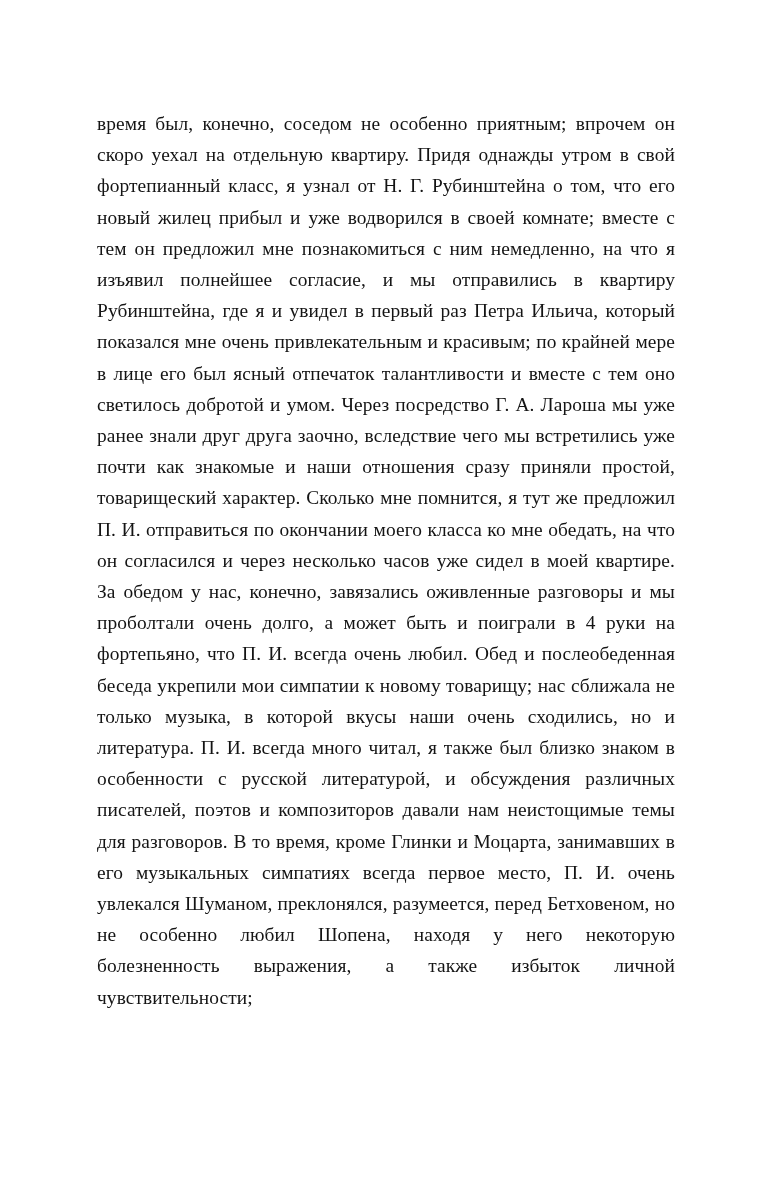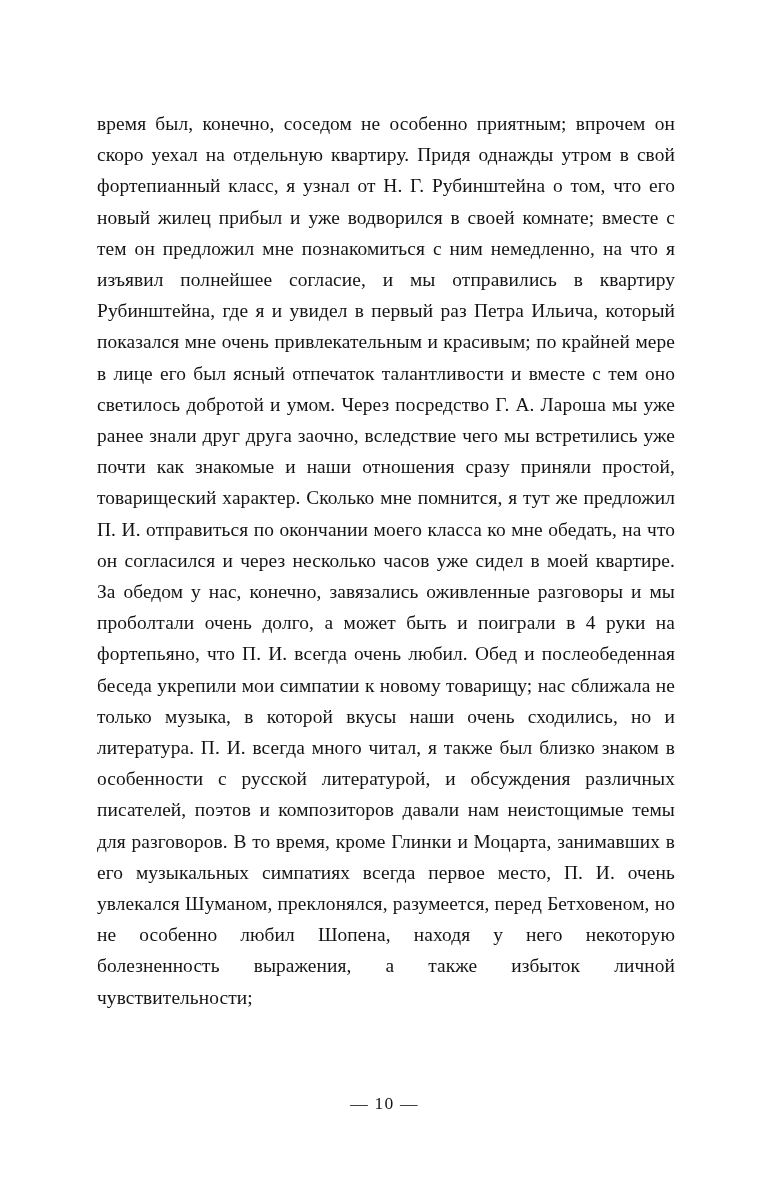--- a/index.html
+++ b/index.html
@@ -51,14 +51,13 @@
     letter-spacing: 1.2px;
   }
 </style>
 </head>
 <body>
 
 <div class="page">
   <div class="text-block">
     <p class="para">время был, конечно, соседом не особенно приятным; впрочем он скоро уехал на отдельную квартиру. Придя однажды утром в свой фортепианный класс, я узнал от Н. Г. Рубинштейна о том, что его новый жилец прибыл и уже водворился в своей комнате; вместе с тем он предложил мне познакомиться с ним немедленно, на что я изъявил полнейшее согласие, и мы отправились в квартиру Рубинштейна, где я и увидел в первый раз Петра Ильича, который показался мне очень привлекательным и красивым; по крайней мере в лице его был ясный отпечаток талантливости и вместе с тем оно светилось добротой и умом. Через посредство Г. А. Лароша мы уже ранее знали друг друга заочно, вследствие чего мы встретились уже почти как знакомые и наши отношения сразу приняли простой, товарищеский характер. Сколько мне помнится, я тут же предложил П. И. отправиться по окончании моего класса ко мне обедать, на что он согласился и через несколько часов уже сидел в моей квартире. За обедом у нас, конечно, завязались оживленные разговоры и мы проболтали очень долго, а может быть и поиграли в 4 руки на фортепьяно, что П. И. всегда очень любил. Обед и послеобеденная беседа укрепили мои симпатии к новому товарищу; нас сближала не только музыка, в которой вкусы наши очень сходились, но и литература. П. И. всегда много читал, я также был близко знаком в особенности с русской литературой, и обсуждения различных писателей, поэтов и композиторов давали нам неистощимые темы для разговоров. В то время, кроме Глинки и Моцарта, занимавших в его музыкальных симпатиях всегда первое место, П. И. очень увлекался Шуманом, преклонялся, разумеется, перед Бетховеном, но не особенно любил Шопена, находя у него некоторую болезненность выражения, а также избыток личной чувствительности;</p>
   </div>
-  <div class="page-number">— 10 —</div>
 </div>
 
 </body></html>

